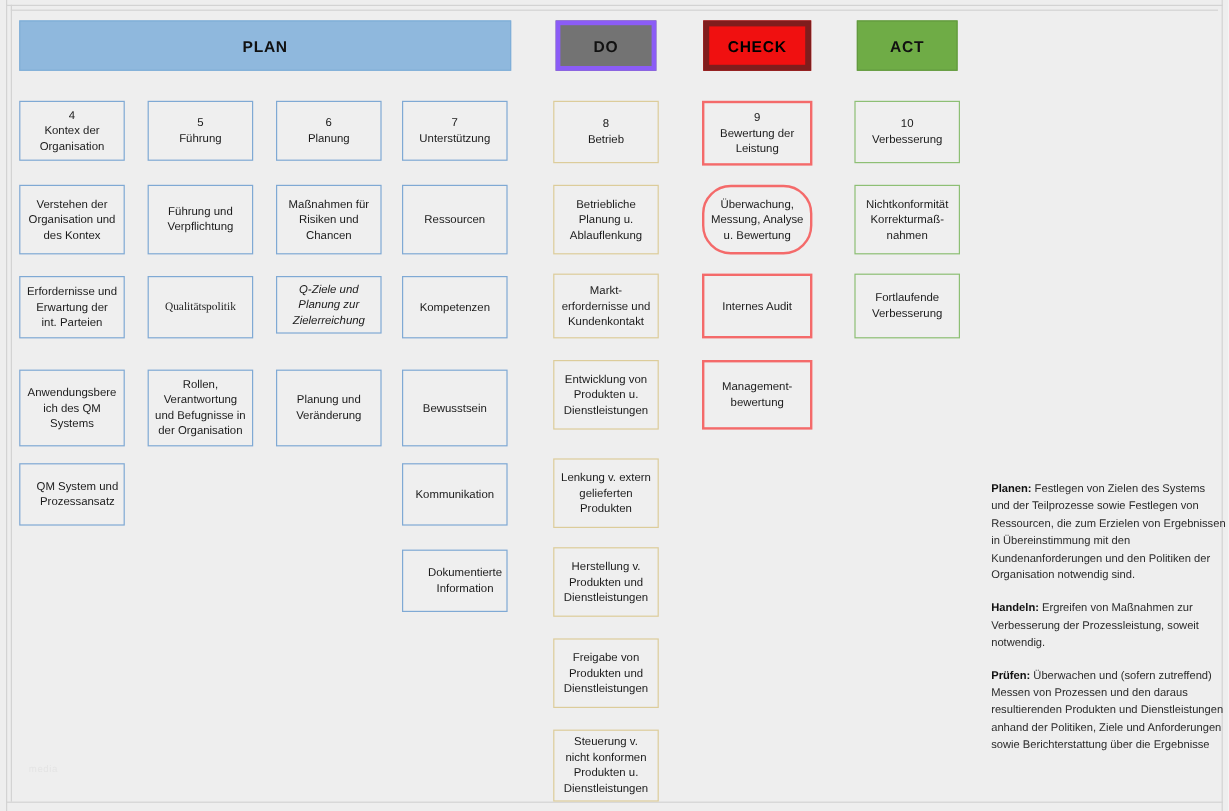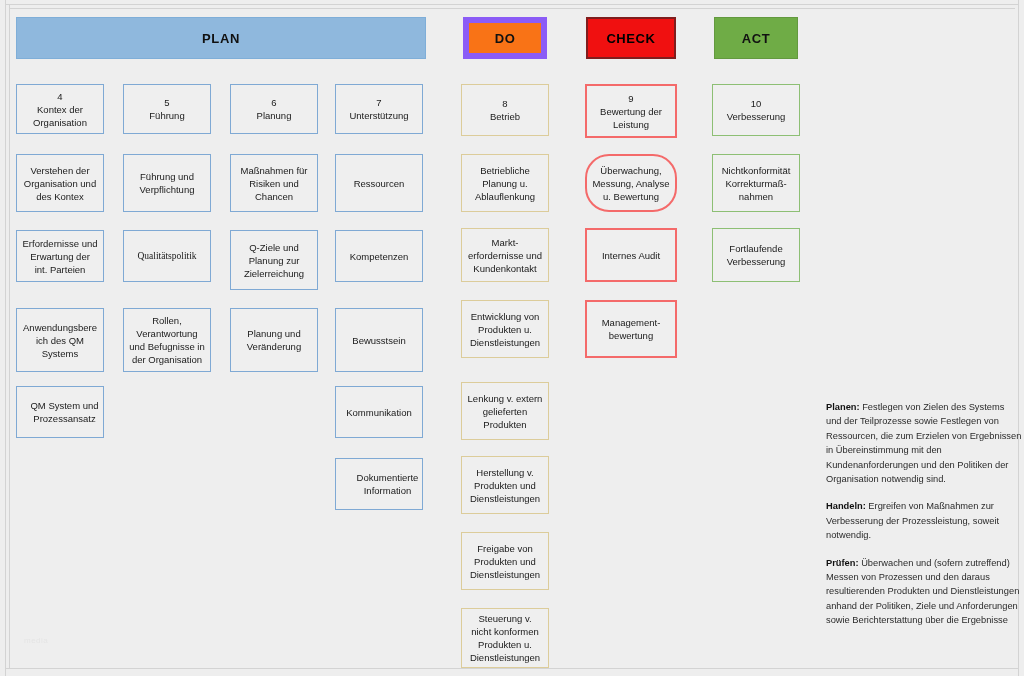--- a/index.html
+++ b/index.html
@@ -34,22 +34,22 @@
     display: flex;
     align-items: center;
     justify-content: center;
     font-weight: bold;
     font-size: 13px;
     letter-spacing: 0.6px;
     color: #111111;
     box-sizing: border-box;
   }
   .banner-plan  { background: #8FB8DD; border: 1px solid #7FAED8; }
-  .banner-do    { background: #f97316; border: 6px solid #8b5cf6; }
-  .banner-check { background: #F01010; border: 2px solid #7f1d1d; color: #000000; }
+  .banner-do    { background: #737373; border: 4px solid #8b5cf6; }
+  .banner-check { background: #F01010; border: 5px solid #7f1d1d; color: #000000; }
   .banner-act   { background: #6FAC46; border: 1px solid #63993F; }
 
   
   .box {
     position: absolute;
     box-sizing: border-box;
     background: #EFEFEF;
     display: flex;
     align-items: center;
     justify-content: center;
@@ -132,21 +132,21 @@
       <div class="box plan" style="left: 123px; top: 230px; width: 88px; height: 52px; font-family: Liberation Serif, serif;">Qualitätspolitik</div>
       <div class="box plan" style="left: 123px; top: 308px; width: 88px; height: 64px;">Rollen,
 Verantwortung
 und Befugnisse in
 der Organisation</div>
       <div class="box plan" style="left: 230px; top: 84px; width: 88px; height: 50px;">6
 Planung</div>
       <div class="box plan" style="left: 230px; top: 154px; width: 88px; height: 58px;">Maßnahmen für
 Risiken und
 Chancen</div>
-      <div class="box plan" style="left: 230px; top: 230px; width: 88px; height: 60px;">Q-Ziele und
+      <div class="box plan" style="left: 230px; top: 230px; width: 88px; height: 48px; font-style: italic;">Q-Ziele und
 Planung zur
 Zielerreichung</div>
       <div class="box plan" style="left: 230px; top: 308px; width: 88px; height: 64px;">Planung und
 Veränderung</div>
       <div class="box plan" style="left: 335px; top: 84px; width: 88px; height: 50px;">7
 Unterstützung</div>
       <div class="box plan" style="left: 335px; top: 154px; width: 88px; height: 58px;">Ressourcen</div>
       <div class="box plan" style="left: 335px; top: 230px; width: 88px; height: 52px;">Kompetenzen</div>
       <div class="box plan" style="left: 335px; top: 308px; width: 88px; height: 64px;">Bewusstsein</div>
       <div class="box plan" style="left: 335px; top: 386px; width: 88px; height: 52px;">Kommunikation</div>

